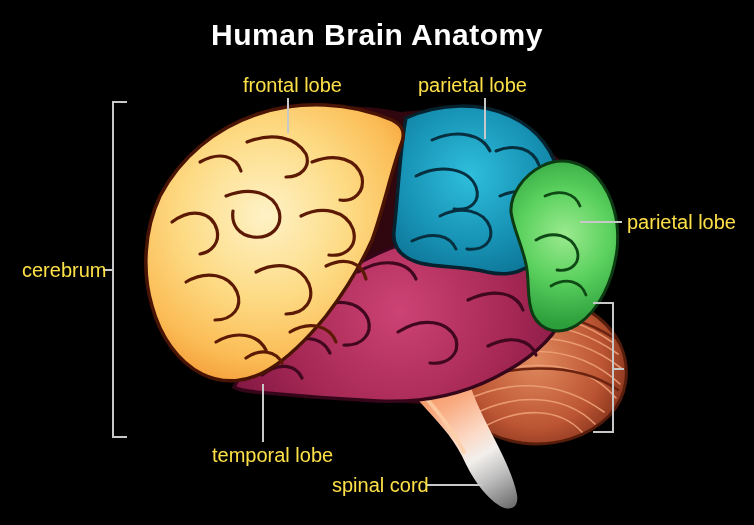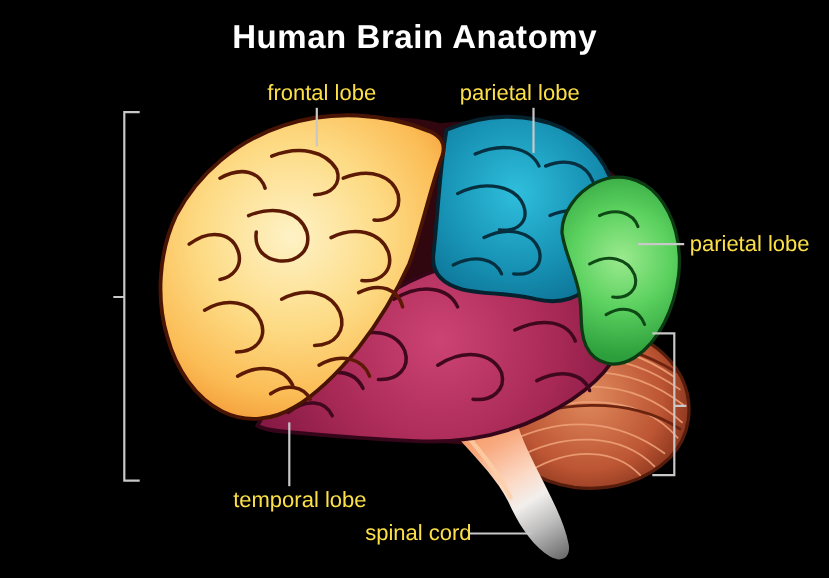--- a/index.html
+++ b/index.html
@@ -175,16 +175,17 @@
       <path d="M263,384 L263,442"></path>
       <path d="M427,485 L483,485"></path>
       <path d="M127,102 L113,102 L113,437 L127,437 M103,270 L113,270"></path>
       <path d="M593,303 L613,303 L613,432 L593,432 M613,369 L624,369"></path>
     </g>
   </svg>
 
   <div class="label lbl-frontal">frontal lobe</div>
   <div class="label lbl-parietal">parietal lobe</div>
   <div class="label lbl-occipital">parietal lobe</div>
+  <div class="label lbl-cerebrum">cerebrum</div>
   <div class="label lbl-spinal">spinal cord</div>
   <div class="label lbl-temporal">temporal lobe</div>
 
 </div>
 
 </body></html>

